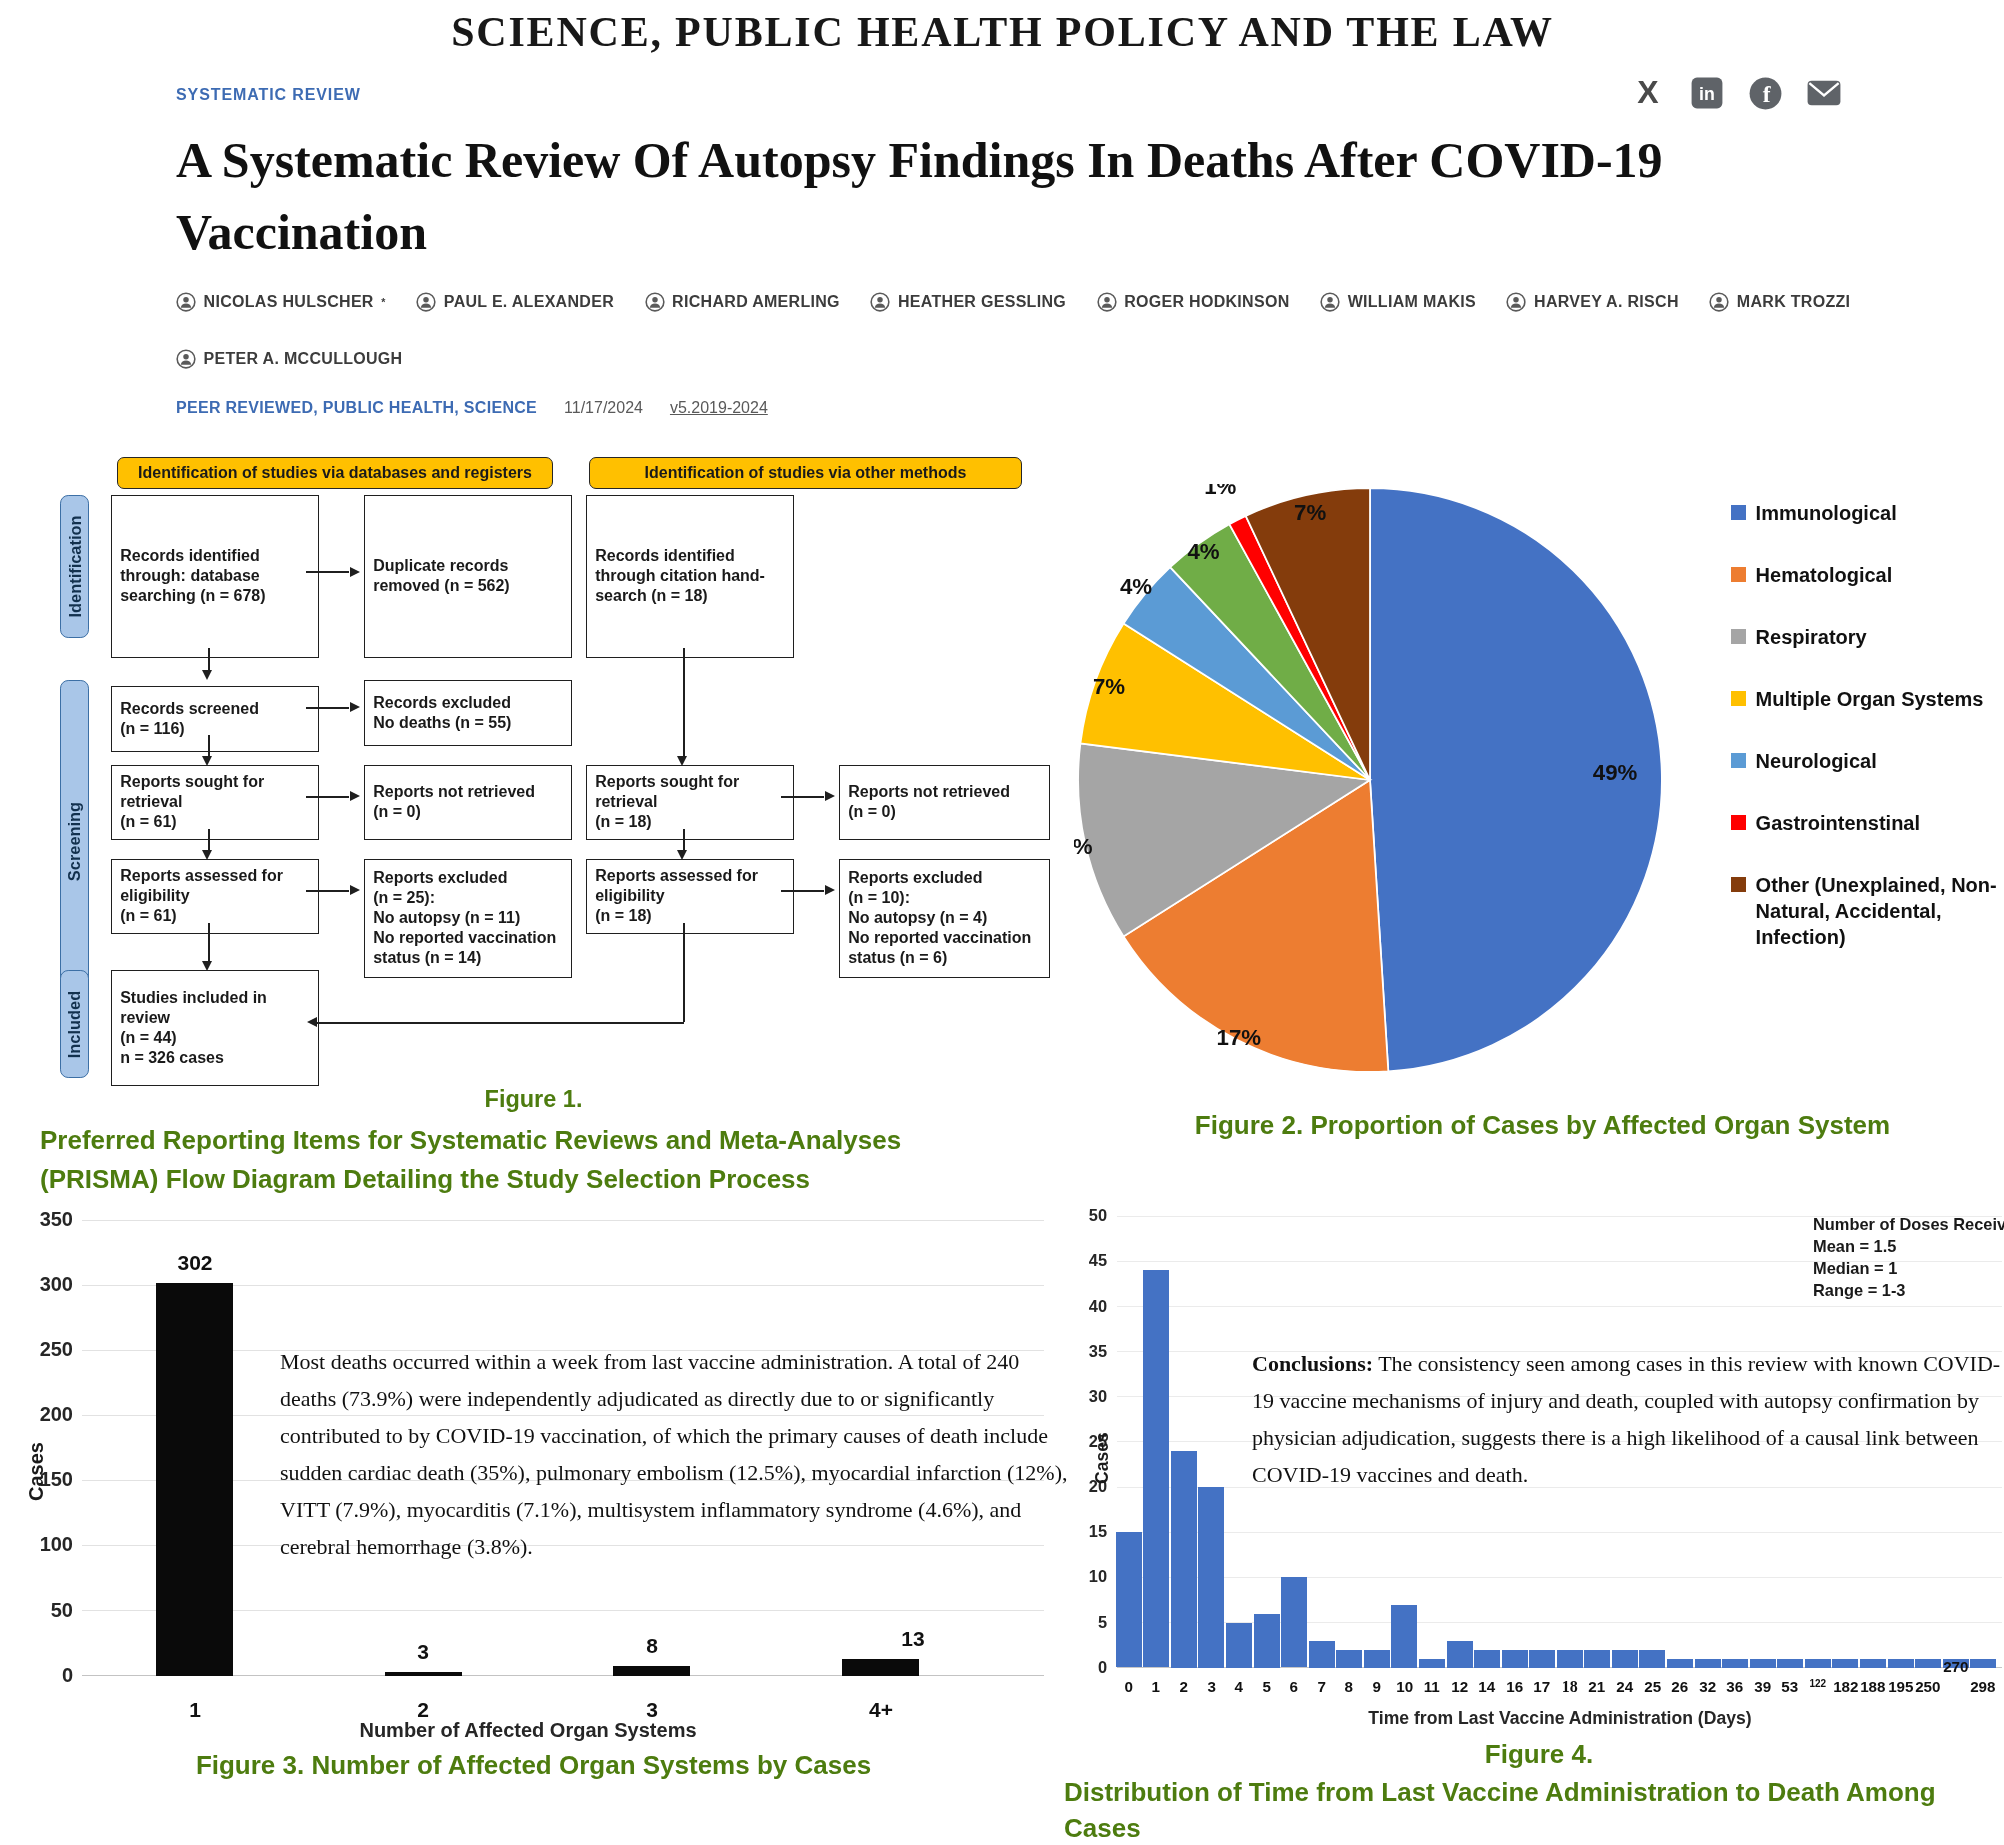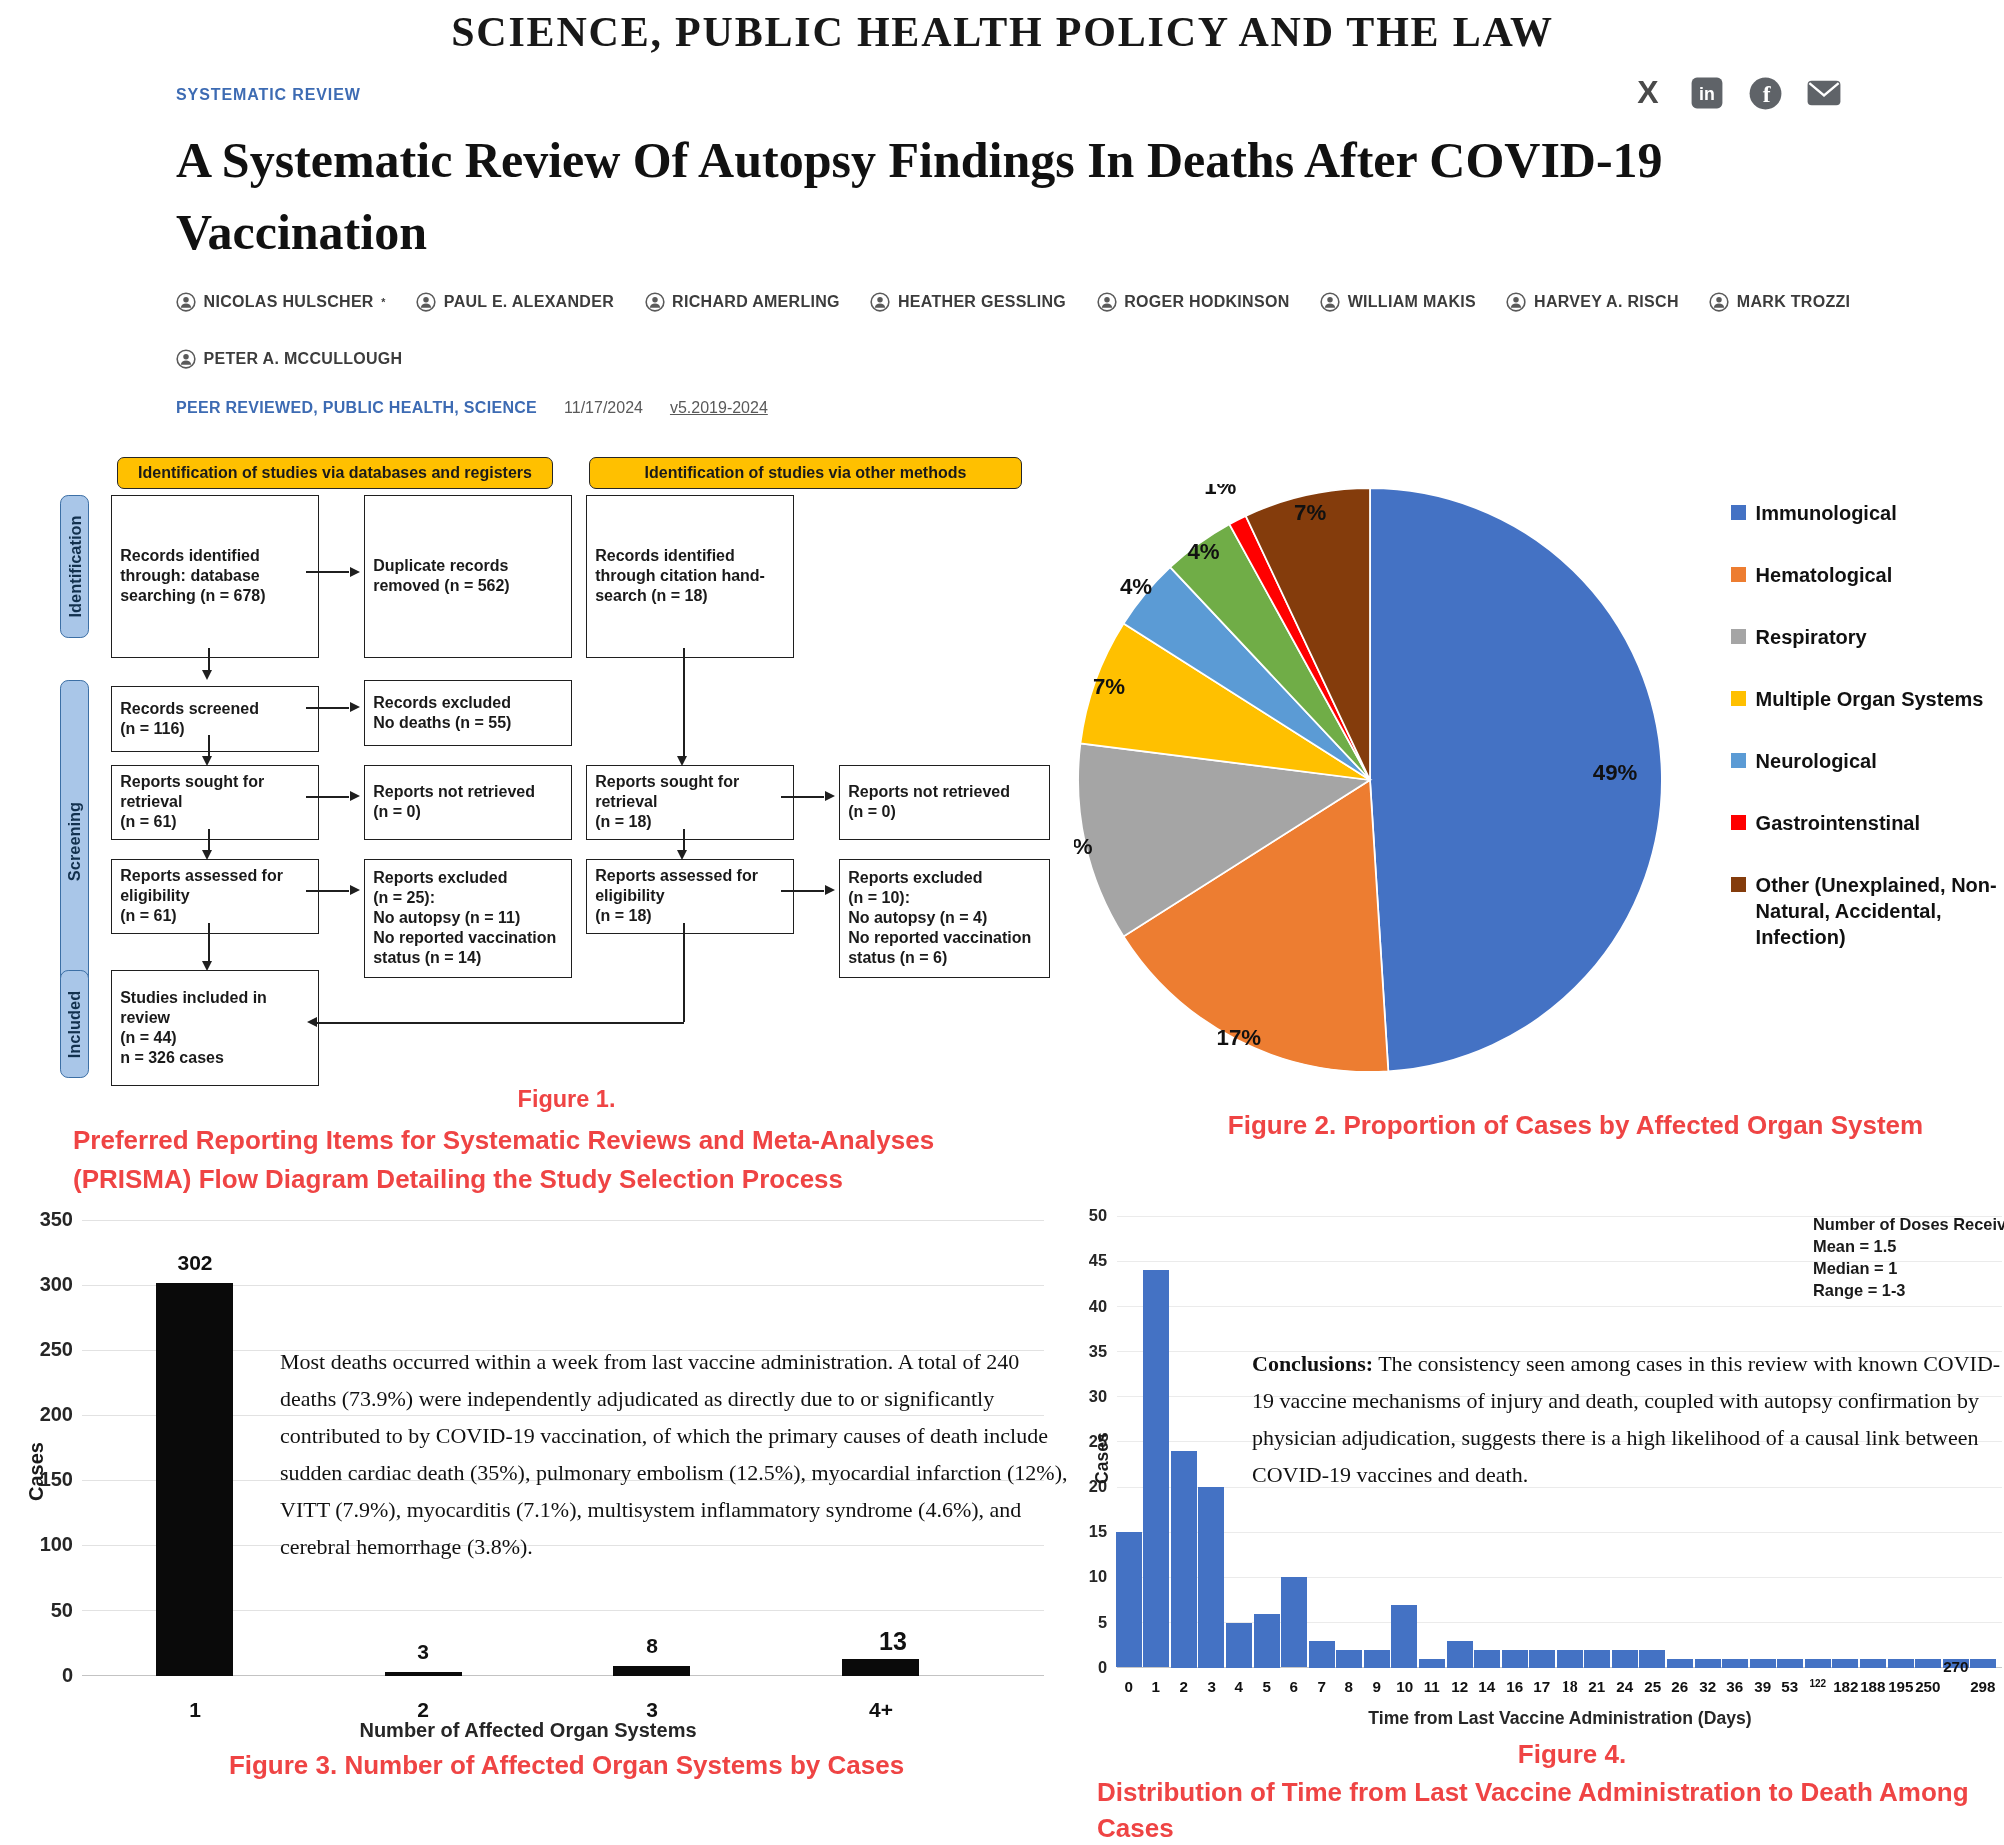--- a/index.html
+++ b/index.html
@@ -12,21 +12,21 @@
   .title{left:176px;top:124px;width:1701px;font-family:"Liberation Serif",serif;font-weight:bold;font-size:50px;line-height:72px;color:#111;margin:0;}
   .authors{left:176px;display:flex;gap:30.5px;align-items:flex-end;}
   #authors-row1{top:292px;}
   #authors-row2{top:349px;}
   .author{display:inline-flex;align-items:center;gap:7.6px;font-size:16px;font-weight:bold;color:#3c3c3c;letter-spacing:0.3px;white-space:nowrap;cursor:pointer;}
   .author sup{font-size:10.6px;color:#3c3c3c;}
   .meta{left:176px;top:399px;display:flex;gap:27px;align-items:baseline;font-size:16px;}
   .meta a.cats{color:#3d6bb3;font-weight:bold;text-decoration:none;letter-spacing:0.3px;}
   .meta .date{color:#595959;}
   .meta a.ver{color:#595959;text-decoration:underline;}
-  .cap{font-weight:bold;color:#ef4444;margin-left:33px;}
+  .cap{font-weight:bold;color:#4d7c0f;}
   .serif-para{font-family:"Liberation Serif",serif;font-size:22px;line-height:37px;color:#111;margin:0;}
   
   #prisma{left:44px;top:454px;width:991px;height:625px;}
   .pr-head{position:absolute;background:#FFC000;border:1.8px solid #262626;border-radius:7px;display:flex;align-items:center;justify-content:center;font-weight:bold;font-size:16px;text-align:center;}
   .pr-stage{position:absolute;background:#A9C6E8;border:1.8px solid #3C6FA5;border-radius:8.2px;display:flex;align-items:center;justify-content:center;}
   .pr-stage span{transform:rotate(-90deg);white-space:nowrap;font-weight:bold;font-size:16.4px;color:#13314e;}
   .pr-box{position:absolute;background:#fff;border:1.8px solid #1f1f1f;display:flex;align-items:center;padding:5.9px 8.2px;font-weight:bold;font-size:16px;line-height:20px;white-space:pre-line;}
   .pr-line{position:absolute;background:#1f1f1f;}
   .pr-ah{position:absolute;width:0;height:0;}
   
@@ -313,21 +313,21 @@
     <div style="left: 156px; top: 75px; width: 77px; height: 393px; background: rgb(10, 10, 10); position: absolute;"></div>
     <div class="barlab" style="left: 154px; top: 43px; width: 82px; font-size: 21px;">302</div>
     <div class="barlab" style="left: 154px; top: 490px; width: 82px; font-size: 21px;">1</div>
     <div style="left: 385px; top: 464px; width: 77px; height: 3.9px; background: rgb(10, 10, 10); position: absolute;"></div>
     <div class="barlab" style="left: 382px; top: 432px; width: 82px; font-size: 21px;">3</div>
     <div class="barlab" style="left: 382px; top: 490px; width: 82px; font-size: 21px;">2</div>
     <div style="left: 613px; top: 458px; width: 77px; height: 10.4px; background: rgb(10, 10, 10); position: absolute;"></div>
     <div class="barlab" style="left: 611px; top: 426px; width: 82px; font-size: 21px;">8</div>
     <div class="barlab" style="left: 611px; top: 490px; width: 82px; font-size: 21px;">3</div>
     <div style="left: 842px; top: 451px; width: 77px; height: 17px; background: rgb(10, 10, 10); position: absolute;"></div>
-    <div class="barlab" style="left: 852px; top: 419px; width: 82px; font-size: 25px;">13</div>
+    <div class="barlab" style="left: 872px; top: 419px; width: 82px; font-size: 21px;">13</div>
     <div class="barlab" style="left: 840px; top: 490px; width: 82px; font-size: 21px;">4+</div>
     <div class="axis-title" style="left: 176px; top: 511px; width: 704px; font-size: 20px;">Number of Affected Organ Systems</div>
     <div class="rot abs" style="left: 24.6px; top: 293px; font-size: 20px; font-weight: bold;">Cases</div>
   </div>
 <p class="abs serif-para" style="left:280px;top:1343px;width:793px;">Most deaths occurred within a week from last vaccine administration. A total of 240 deaths (73.9%) were independently adjudicated as directly due to or significantly contributed to by COVID-19 vaccination, of which the primary causes of death include sudden cardiac death (35%), pulmonary embolism (12.5%), myocardial infarction (12%), VITT (7.9%), myocarditis (7.1%), multisystem inflammatory syndrome (4.6%), and cerebral hemorrhage (3.8%).</p>
 <div class="abs cap" style="left:0;top:1750px;width:1067px;text-align:center;font-size:26px;">Figure 3.  Number of Affected Organ Systems by Cases</div>
 
 <div class="abs" id="fig4" style="left:1073px;top:1208px;width:932px;height:528px;">
     <div class="gridline" style="left: 44px; top: 459px; width: 885px; height: 1.2px; background: rgb(198, 198, 198);"></div>
     <div class="ticklab" style="left: 0px; top: 450px; width: 34px; text-align: right; font-size: 16.4px;">0</div>

